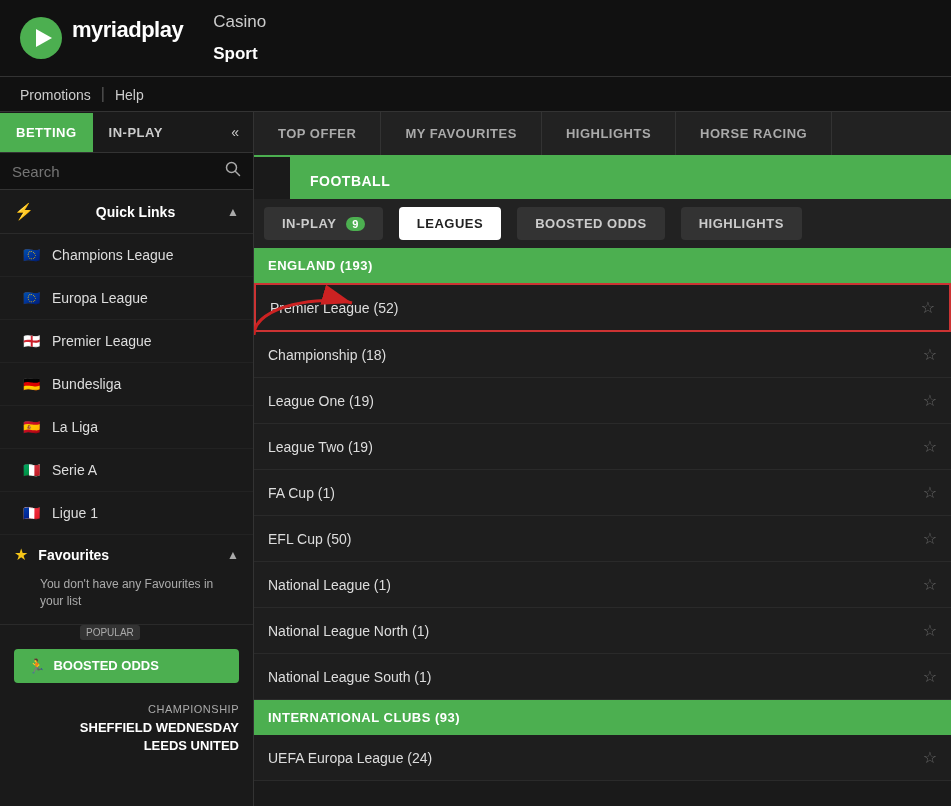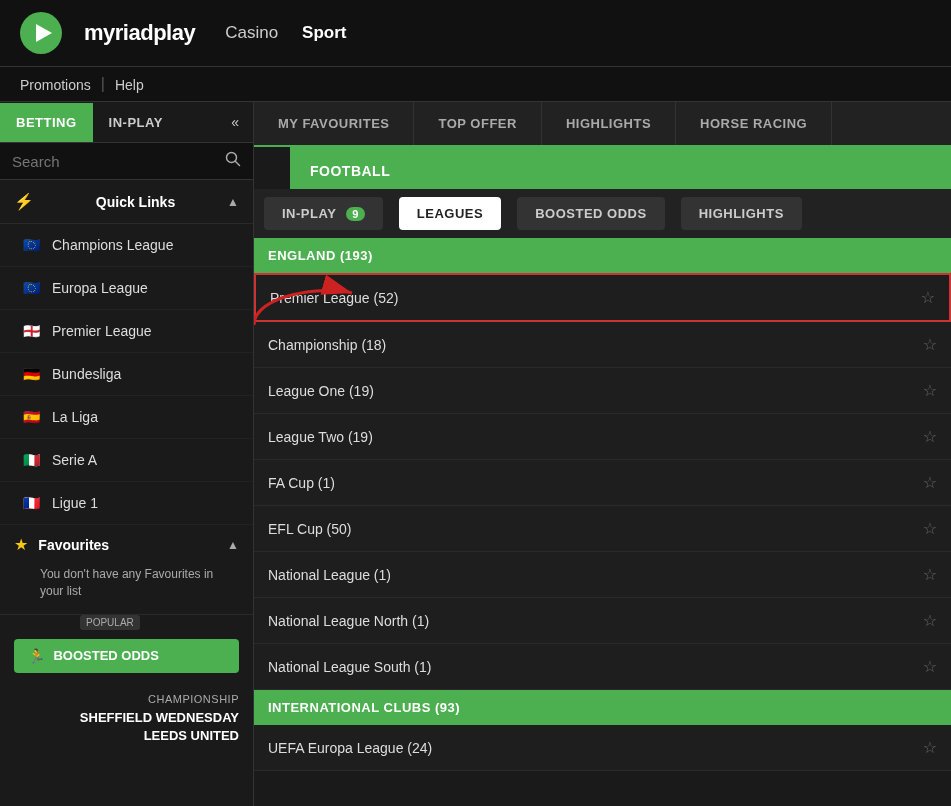--- a/index.html
+++ b/index.html
@@ -16,37 +16,38 @@
     .header {
       background: #111;
       padding: 12px 20px;
       display: flex;
       align-items: center;
       gap: 20px;
       border-bottom: 1px solid #333;
     }
     .logo-area {
       display: flex;
-      align-items: center;
-      gap: 22px;
+      align-items: flex-start;
+      gap: 10px;
     }
     .logo-icon {
       width: 42px;
       height: 42px;
     }
     .logo-text {
       font-size: 22px;
       font-weight: bold;
       color: #fff;
       letter-spacing: -0.5px;
     }
     .header-nav {
       display: flex;
-      gap: 24px;
+      gap: 12px;
       margin-left: 10px;
+      flex-direction: column;
     }
     .header-nav-item {
       font-size: 17px;
       color: #ccc;
       cursor: pointer;
     }
     .header-nav-item.active {
       color: #fff;
       font-weight: bold;
     }
@@ -500,22 +501,22 @@
         <div class="championship-match" style="white-space:pre-line;">SHEFFIELD WEDNESDAY
 LEEDS UNITED</div>
       </div>
 
     </div>
   </div>
 
   <div class="main-content">
 
     <div class="top-tabs">
+      <div class="top-tab">TOP OFFER</div>
       <div class="top-tab">MY FAVOURITES</div>
-      <div class="top-tab">TOP OFFER</div>
       <div class="top-tab">HIGHLIGHTS</div>
       <div class="top-tab">HORSE RACING</div>
     </div>
 
     <div class="football-tab-bar">
       <span class="football-tab">FOOTBALL</span>
     </div>
 
     <div class="sub-tabs">
       <div class="sub-tab">

